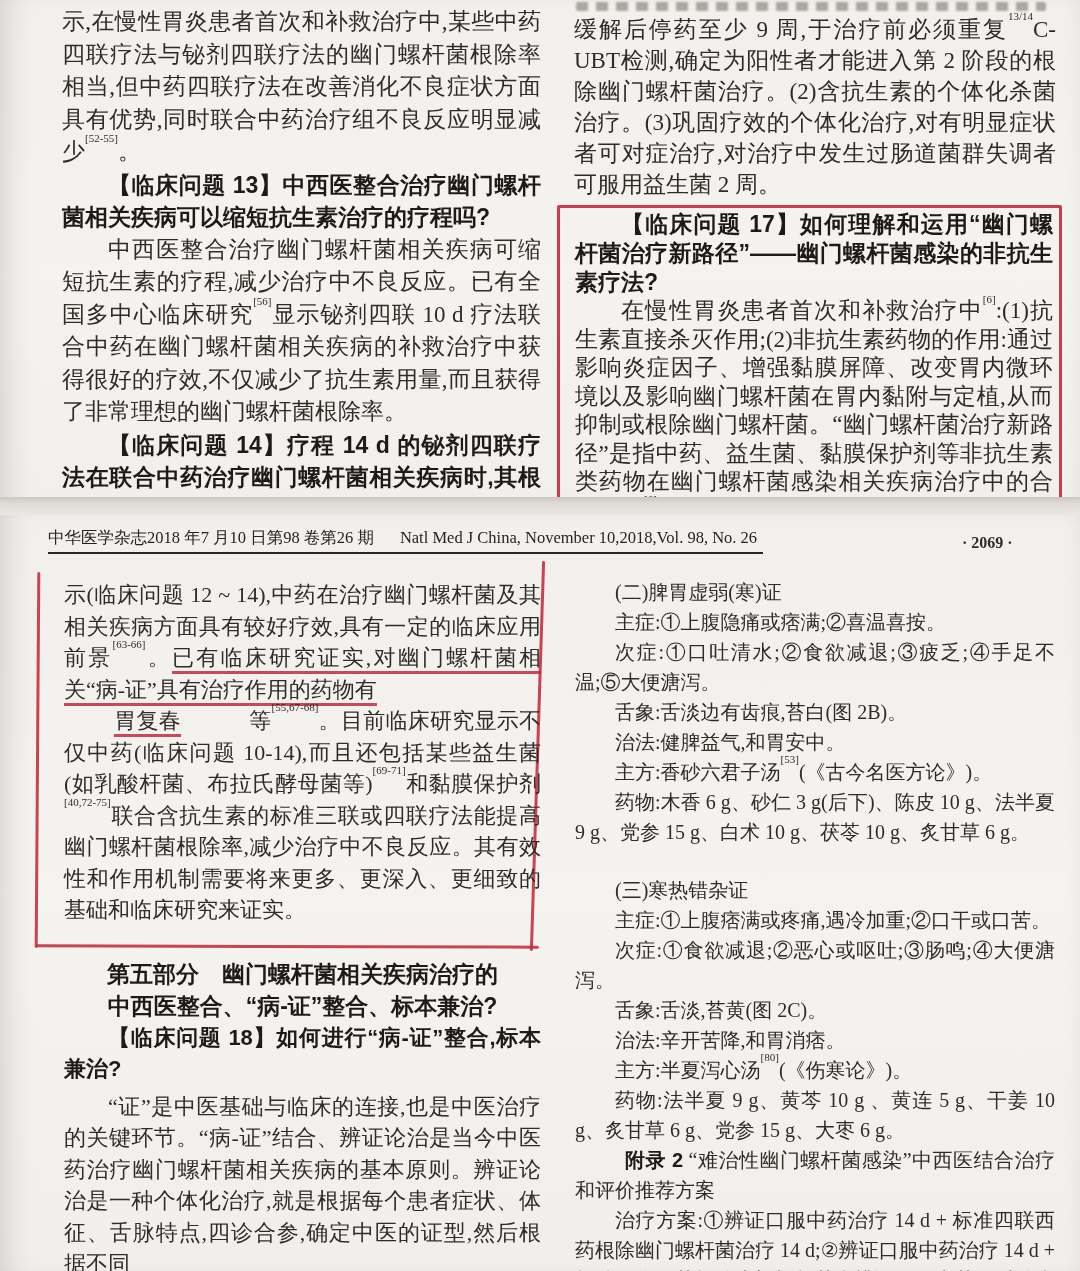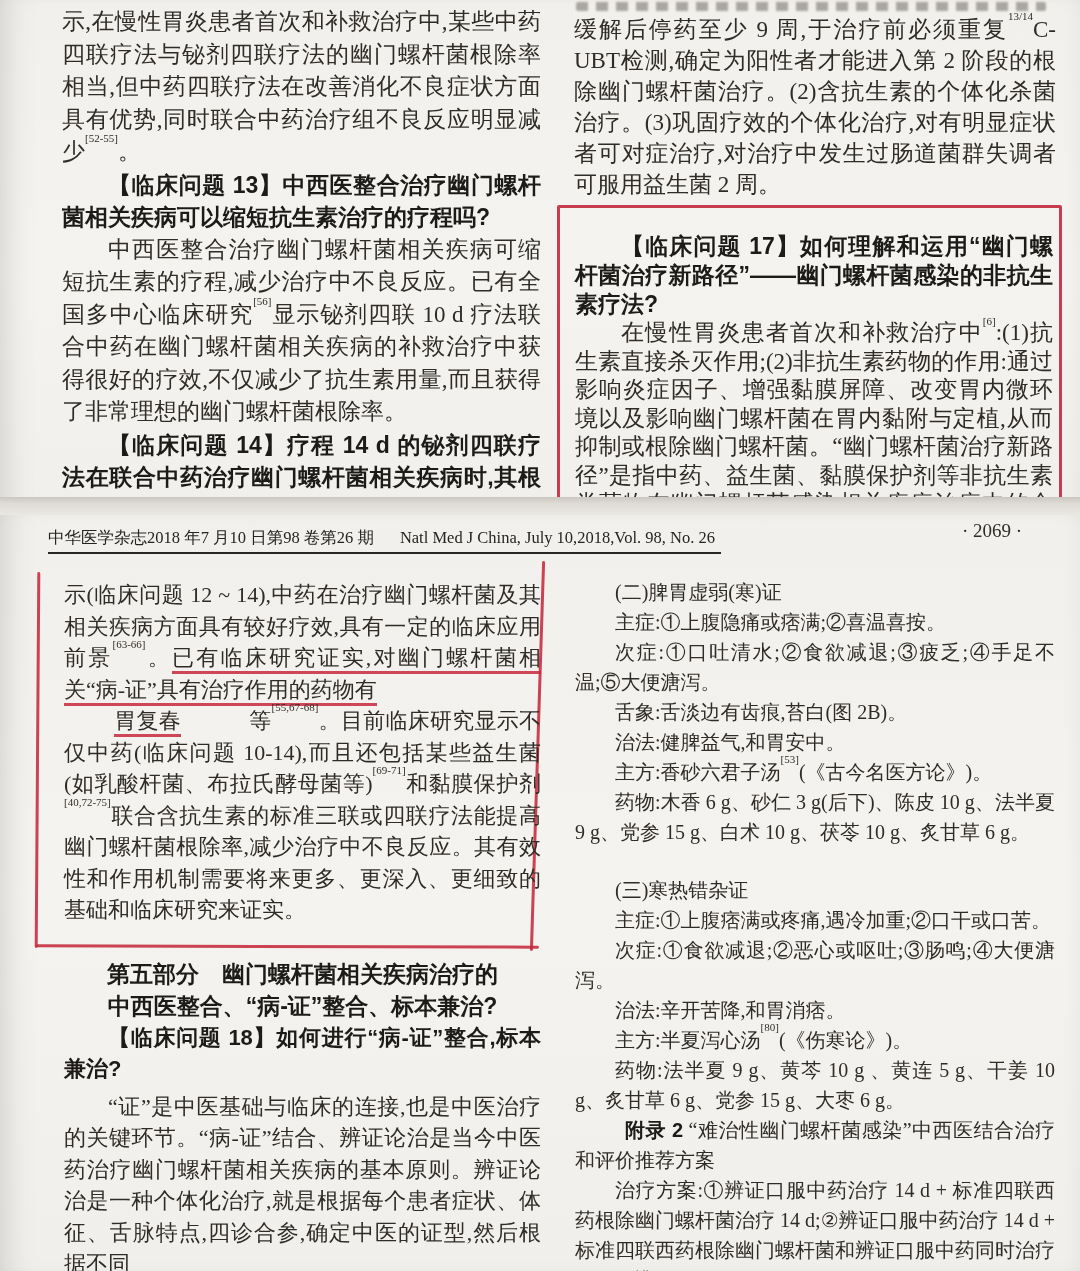--- a/index.html
+++ b/index.html
@@ -28,30 +28,30 @@
   .b { font-family: "Liberation Sans", sans-serif; font-weight: bold; color: var(--ink-bold); padding-left: 10px; }
   .gap { display: inline-block; }
 
   .pt-col-l { position: absolute; left: 62px; top: 6px; width: 479px;
     font-size: 23px; line-height: 32.5px; }
   .pt-col-r { position: absolute; left: 574px; top: 0; width: 482px;
     font-size: 23px; line-height: 31px; }
   .cut-line { height: 9px; width: 470px; margin: 2px 0 3px 2px; opacity: .55; border-radius: 2px;
     background: repeating-linear-gradient(90deg, rgba(70,64,58,.75) 0 12px, rgba(0,0,0,0) 12px 20px);
     filter: blur(1.2px); }
-  .redbox { margin: 5px -6px 0 -17px; padding: 24px 6px 0 15px;
+  .redbox { margin: 5px -6px 0 -17px; padding: 2px 6px 0 15px;
     border: 3px solid rgba(197,41,62,.9); border-bottom: none; border-radius: 2px;
     line-height: 28.5px; }
   .redbox .q { line-height: 29px; }
 
   .pb-header-wrap { position: absolute; top: 12px; left: 48px; width: 1010px;
     font-size: 16.5px; color: #262420; }
   .pb-header { display: inline-block; border-bottom: 2px solid #2a2825; padding: 0 6px 3px 0; }
   .pb-header .en { margin-left: 26px; font-family: "Liberation Serif", serif; }
-  .pb-pageno { position: absolute; top: 5px; left: 962px; font-size: 19px; }
+  .pb-pageno { position: absolute; top: 19px; left: 962px; font-size: 16px; font-weight: bold; }
 
   .pb-col-l { position: absolute; left: 64px; top: 64px; width: 477px;
     font-size: 22px; line-height: 31.5px; }
   .pb-col-r { position: absolute; left: 575px; top: 62px; width: 480px;
     font-size: 20px; line-height: 30px; }
   .pb-col-r p { text-indent: 2em; }
   .sec3 { margin-top: 28px; }
 
   .h5 { text-align: center; font-family: "Liberation Sans", sans-serif; font-weight: bold;
     color: var(--ink-bold); font-size: 23px; line-height: 32px; text-indent: 0; }
@@ -86,21 +86,21 @@
     </div>
   </div>
 
 </div>
 
 <div class="page-gap"></div>
 
 <div class="page page-bottom">
 
   <div class="pb-header-wrap">
-    <span class="pb-header"><span>中华医学杂志2018 年7 月10 日第98 卷第26 期</span><span class="en">Natl Med J China, July 10,2018,Vol. 98, No. 26</span></span>
+    <span class="pb-header"><span>中华医学杂志2018 年7 月10 日第98 卷第26 期</span><span class="en">Natl Med J China, November 10,2018,Vol. 98, No. 26</span></span>
   </div>
   <div class="pb-pageno">· 2069 ·</div>
 
   <div class="rl rl-left"></div>
   <div class="rl rl-right"></div>
   <div class="rl rl-bottom"></div>
 
   <div class="pb-col-l">
     <p><span>示(临床问题 12 ~ 14),中药在治疗幽门螺杆菌及其相关疾病方面具有较好疗效,具有一定的临床应用前景</span><sup>[63-66]</sup><span>。</span><span class="u">已有临床研究证实,对幽门螺杆菌相关“病-证”具有治疗作用的药物有</span></p>
     <p><span class="gap" style="width: 50px;"></span><span class="u">胃复春</span><span class="gap" style="width: 68px;"></span><span>等</span><sup>[55,67-68]</sup><span>。目前临床研究显示不仅中药(临床问题 10-14),而且还包括某些益生菌(如乳酸杆菌、布拉氏酵母菌等)</span><sup>[69-71]</sup><span>和黏膜保护剂</span><sup>[40,72-75]</sup><span>联合含抗生素的标准三联或四联疗法能提高幽门螺杆菌根除率,减少治疗中不良反应。其有效性和作用机制需要将来更多、更深入、更细致的基础和临床研究来证实。</span></p>
@@ -117,20 +117,21 @@
       <p>次症:①口吐清水;②食欲减退;③疲乏;④手足不温;⑤大便溏泻。</p>
       <p>舌象:舌淡边有齿痕,苔白(图 2B)。</p>
       <p>治法:健脾益气,和胃安中。</p>
       <p><span>主方:香砂六君子汤</span><sup>[53]</sup><span>(《古今名医方论》)。</span></p>
       <p>药物:木香 6 g、砂仁 3 g(后下)、陈皮 10 g、法半夏 9 g、党参 15 g、白术 10 g、茯苓 10 g、炙甘草 6 g。</p>
     </div>
     <div class="sec3">
       <p>(三)寒热错杂证</p>
       <p>主症:①上腹痞满或疼痛,遇冷加重;②口干或口苦。</p>
       <p>次症:①食欲减退;②恶心或呕吐;③肠鸣;④大便溏泻。</p>
+      <p>舌象:舌淡,苔黄(图 2C)。</p>
       <p>治法:辛开苦降,和胃消痞。</p>
       <p><span>主方:半夏泻心汤</span><sup>[80]</sup><span>(《伤寒论》)。</span></p>
       <p>药物:法半夏 9 g、黄芩 10 g 、黄连 5 g、干姜 10 g、炙甘草 6 g、党参 15 g、大枣 6 g。</p>
     </div>
     <p><span class="b">附录 2</span><span> “难治性幽门螺杆菌感染”中西医结合治疗和评价推荐方案</span></p>
     <p>治疗方案:①辨证口服中药治疗 14 d + 标准四联西药根除幽门螺杆菌治疗 14 d;②辨证口服中药治疗 14 d + 标准四联西药根除幽门螺杆菌和辨证口服中药同时治疗 14 d;③辨</p>
 
   </div>
 
 </div>

